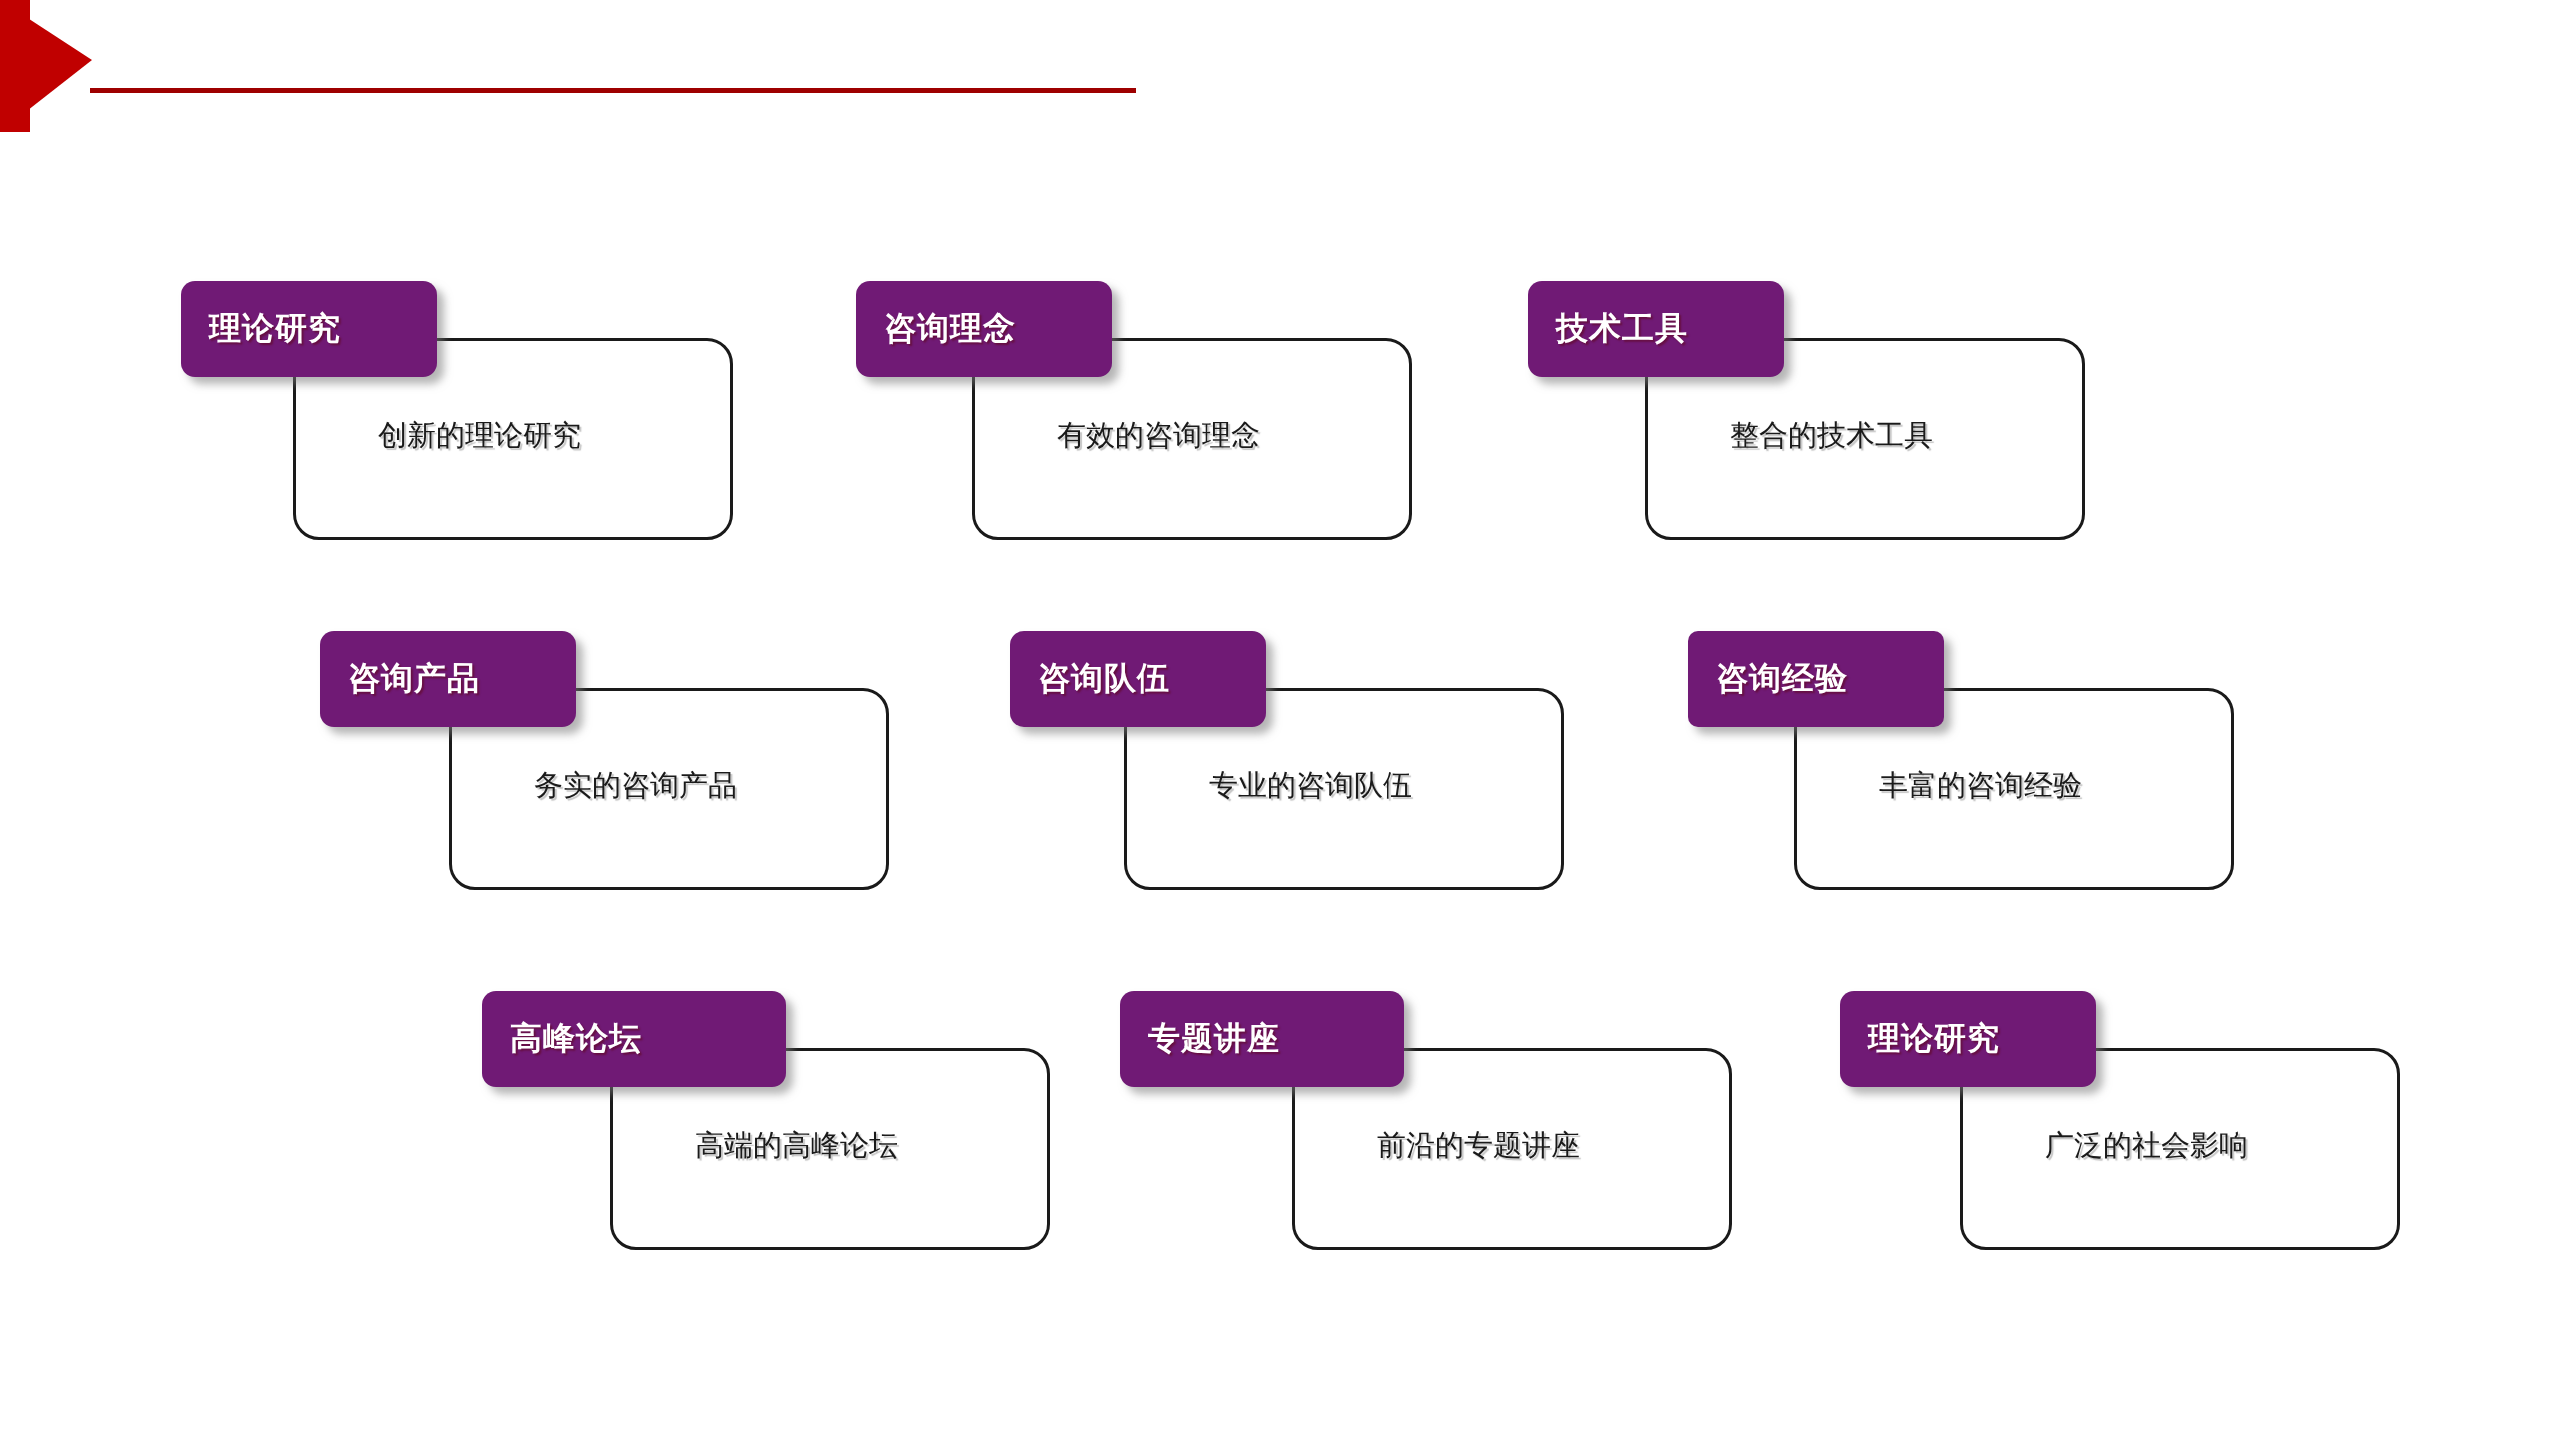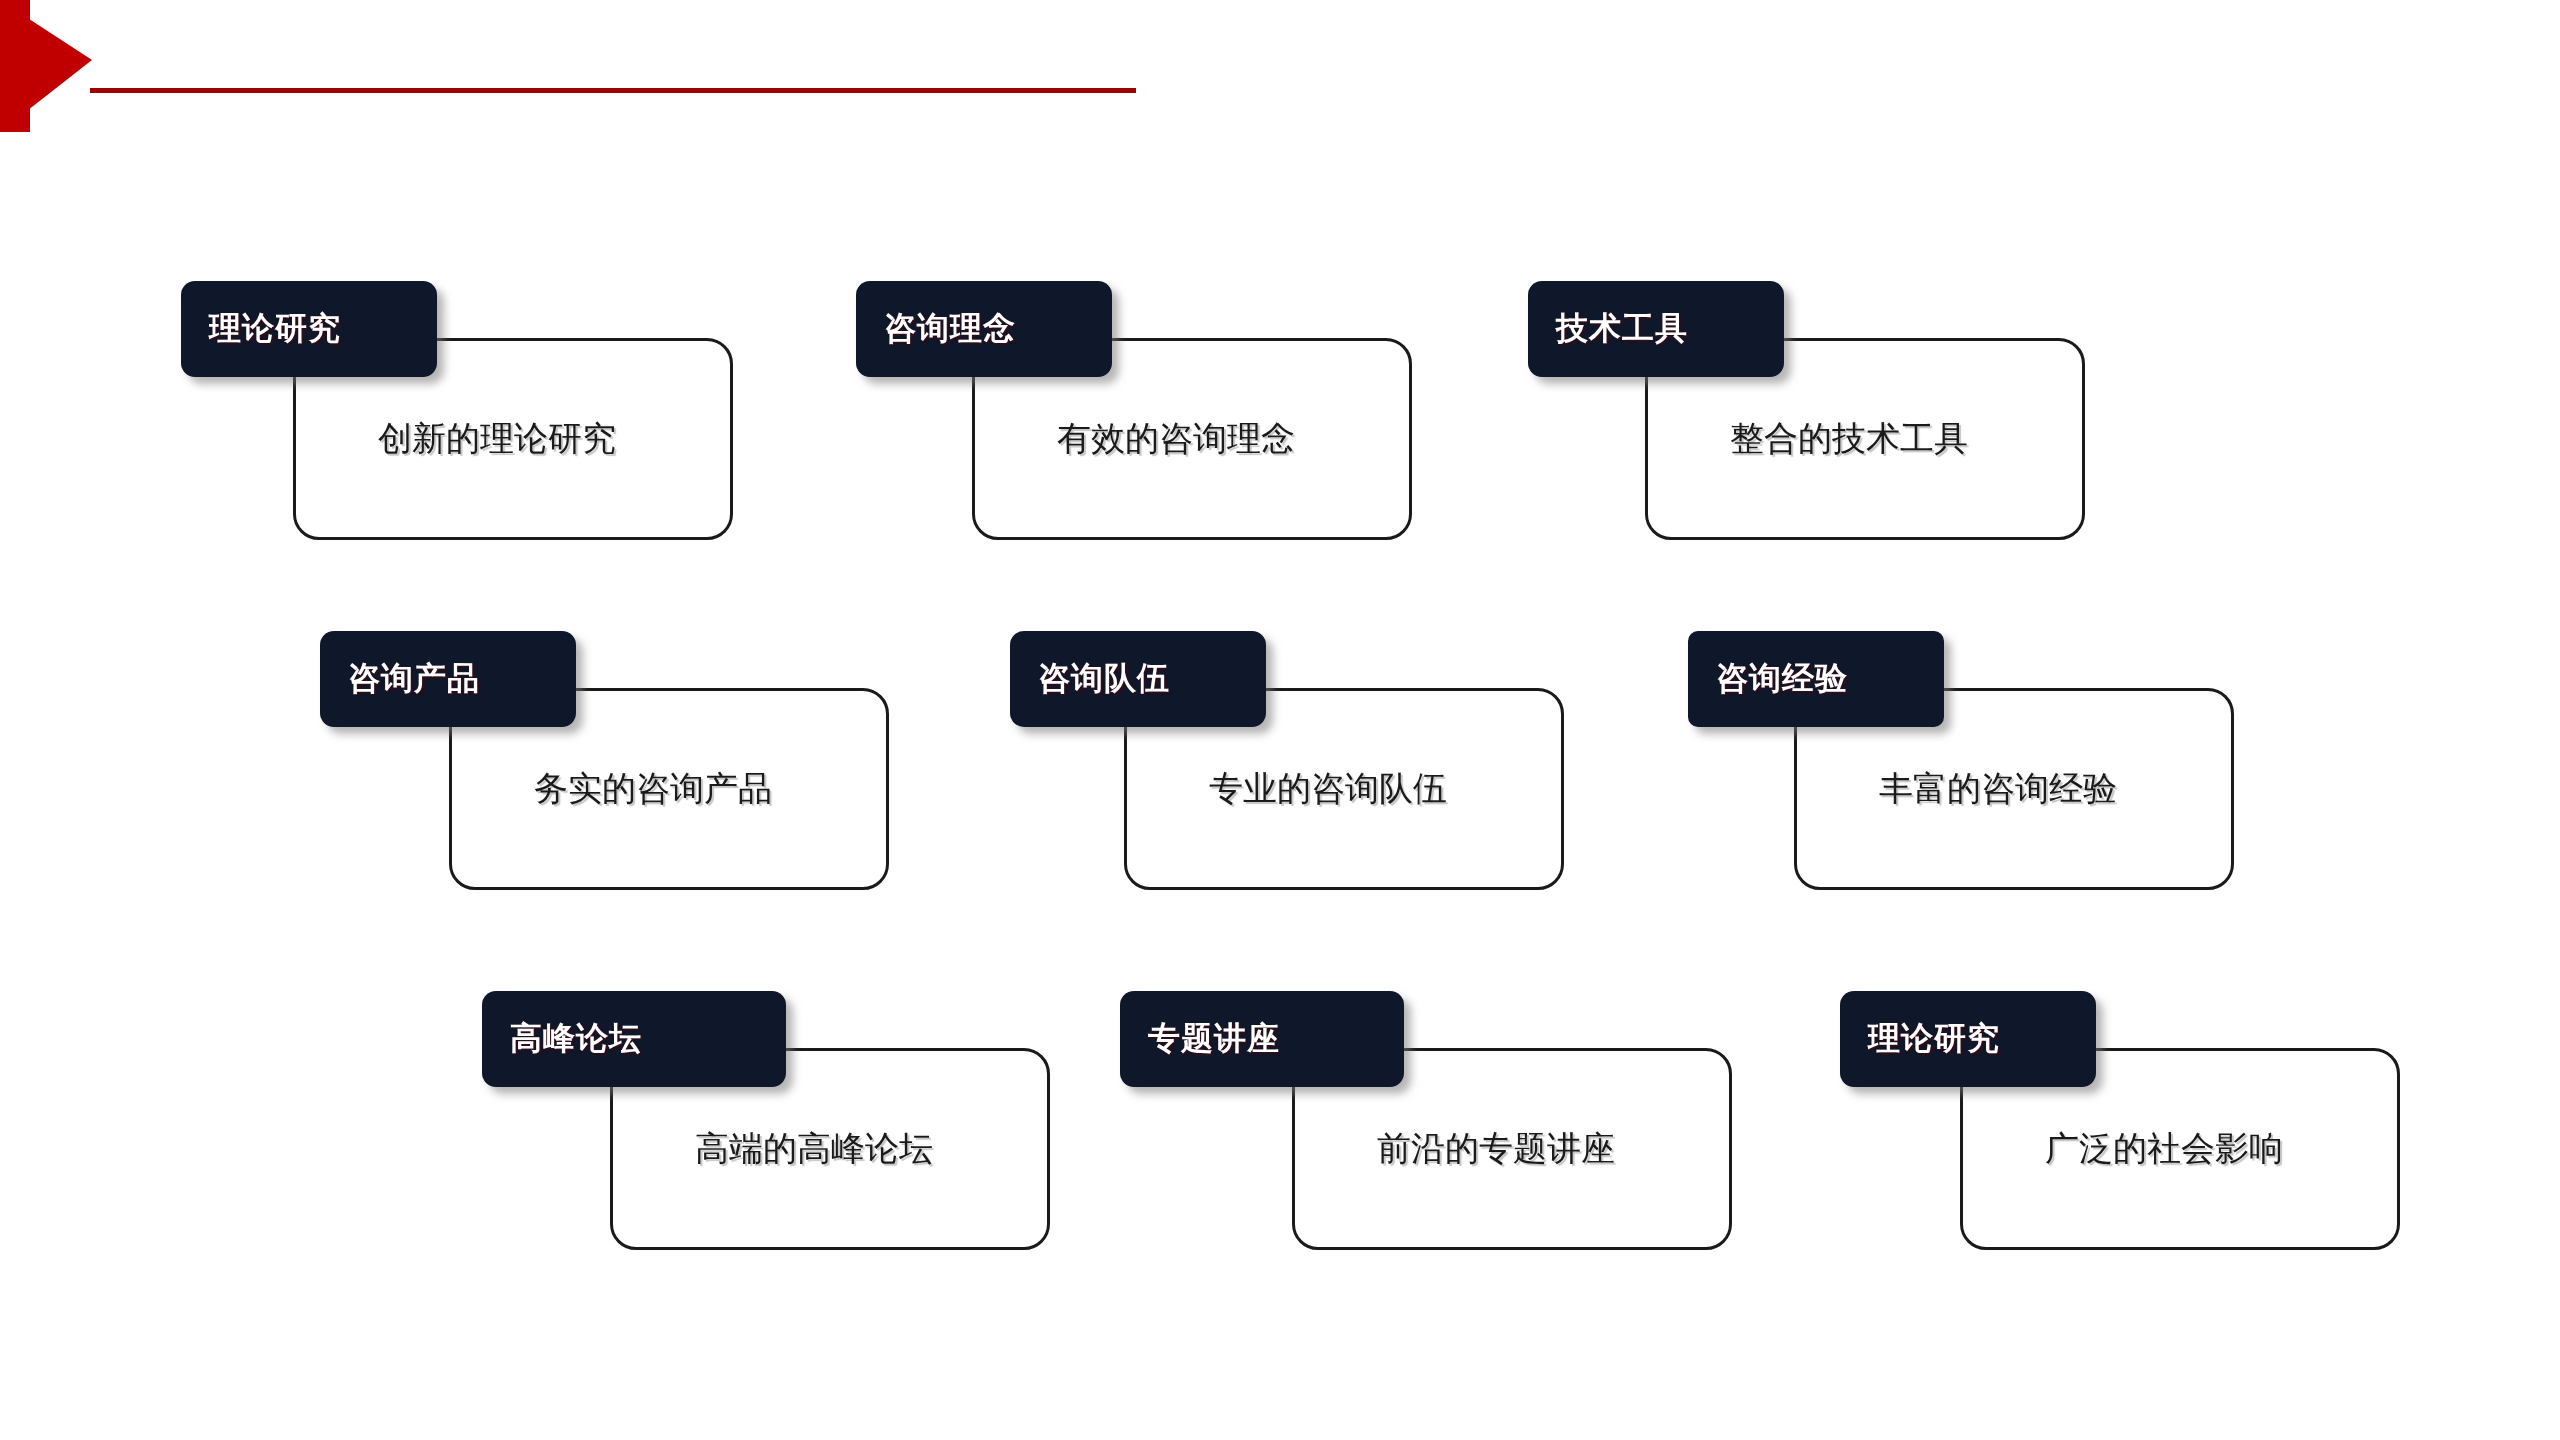--- a/index.html
+++ b/index.html
@@ -100,28 +100,28 @@
   .card-box {
     position: absolute;
     border: 3px solid #1a1a1a;
     border-radius: 26px;
     background: transparent;
     box-sizing: border-box;
   }
   .card-desc {
     position: absolute;
     font-family: Liberation Sans, sans-serif;
-    font-size: 34px;
+    font-size: 29px;
     color: #1a1a1a;
     white-space: nowrap;
     text-shadow: 2px 2px 1px rgba(150,150,150,0.55);
   }
   .card-badge {
     position: absolute;
-    background: #0f172a;
+    background: #701a75;
     border-radius: 14px;
     box-shadow: 7px 7px 9px rgba(120,120,120,0.55);
     display: flex;
     align-items: center;
     justify-content: flex-start;
     box-sizing: border-box;
     padding-left: 28px;
   }
   .card-badge-label {
     font-family: "DejaVu Sans", "Liberation Sans", sans-serif;

